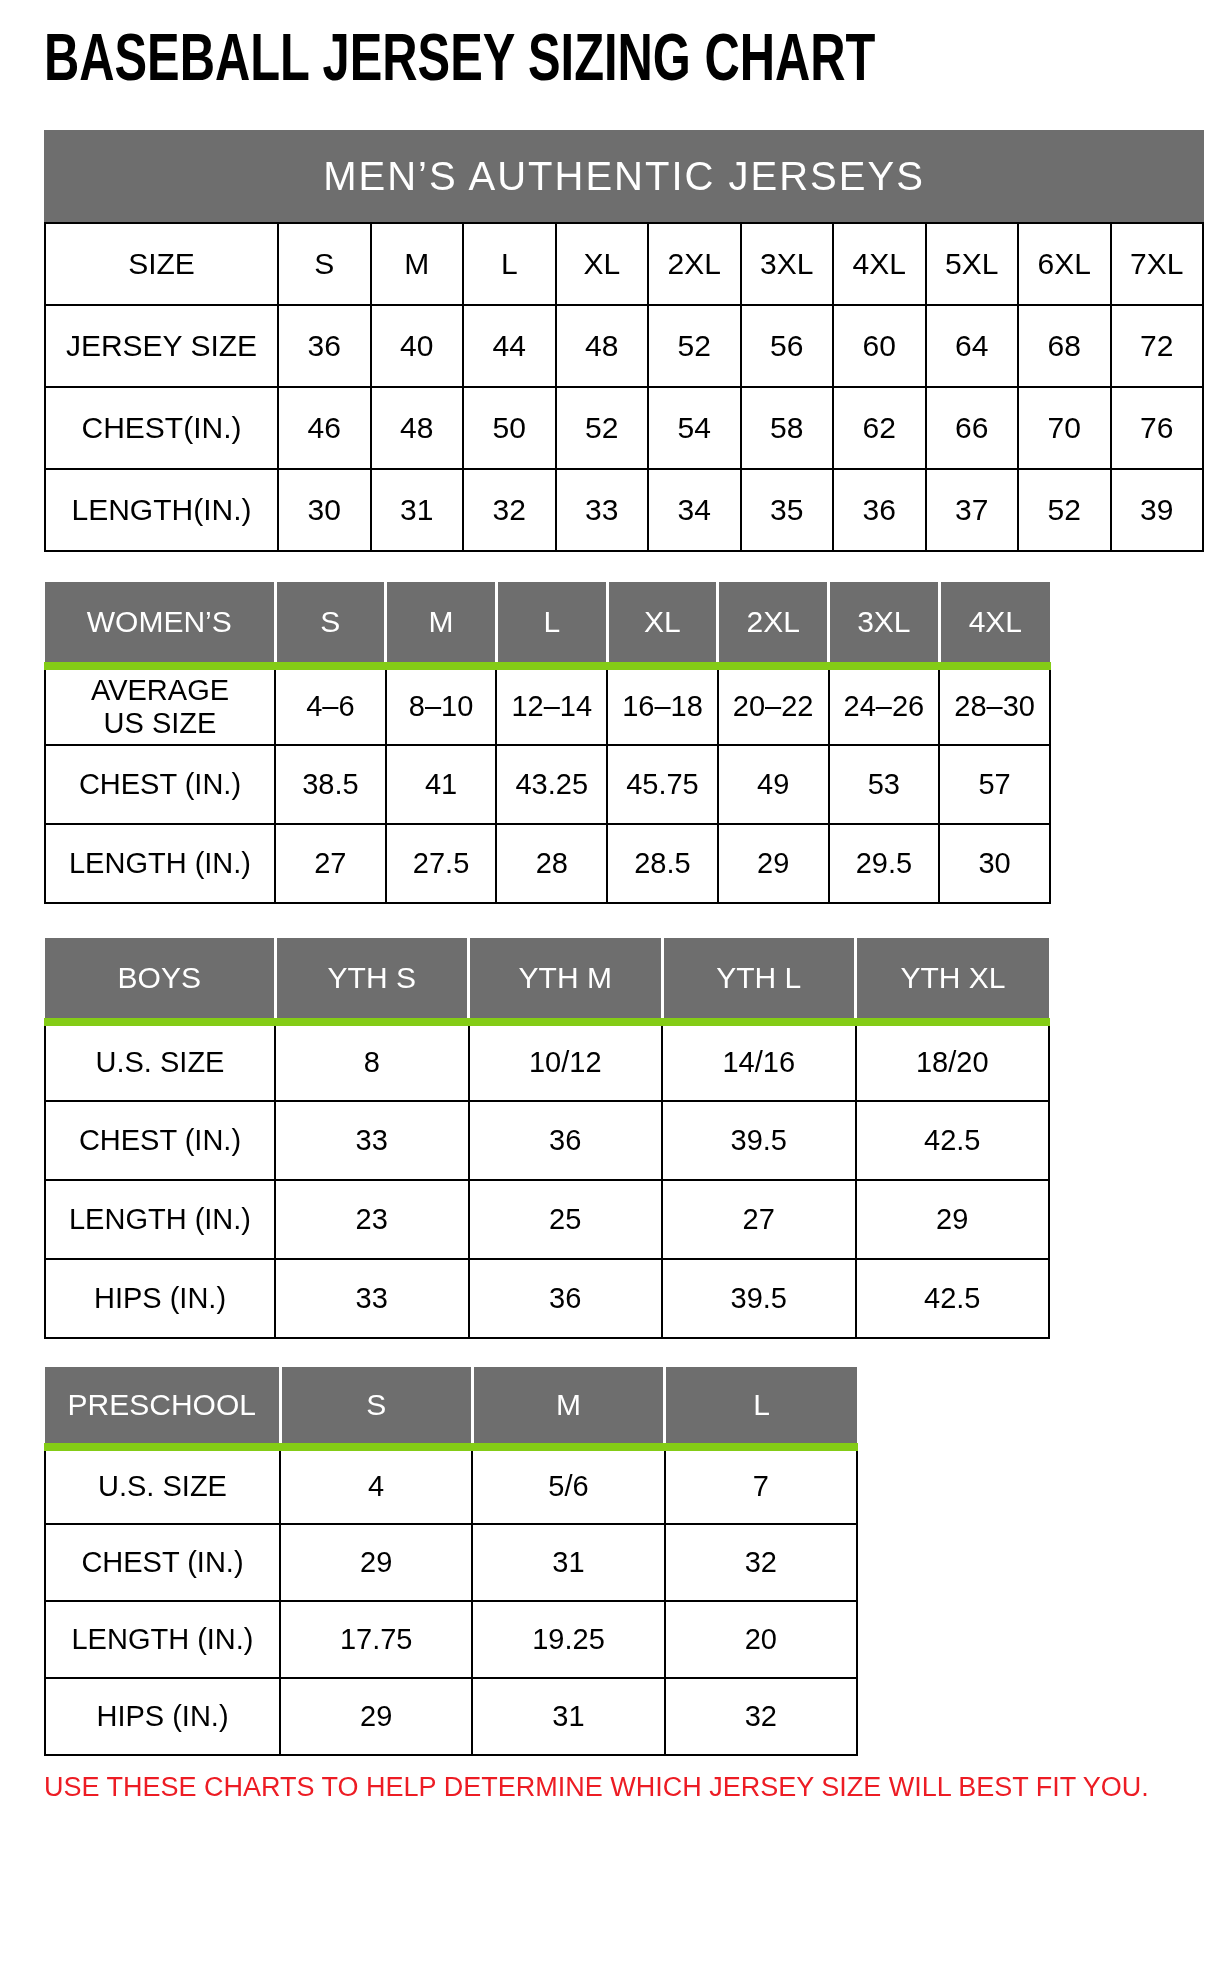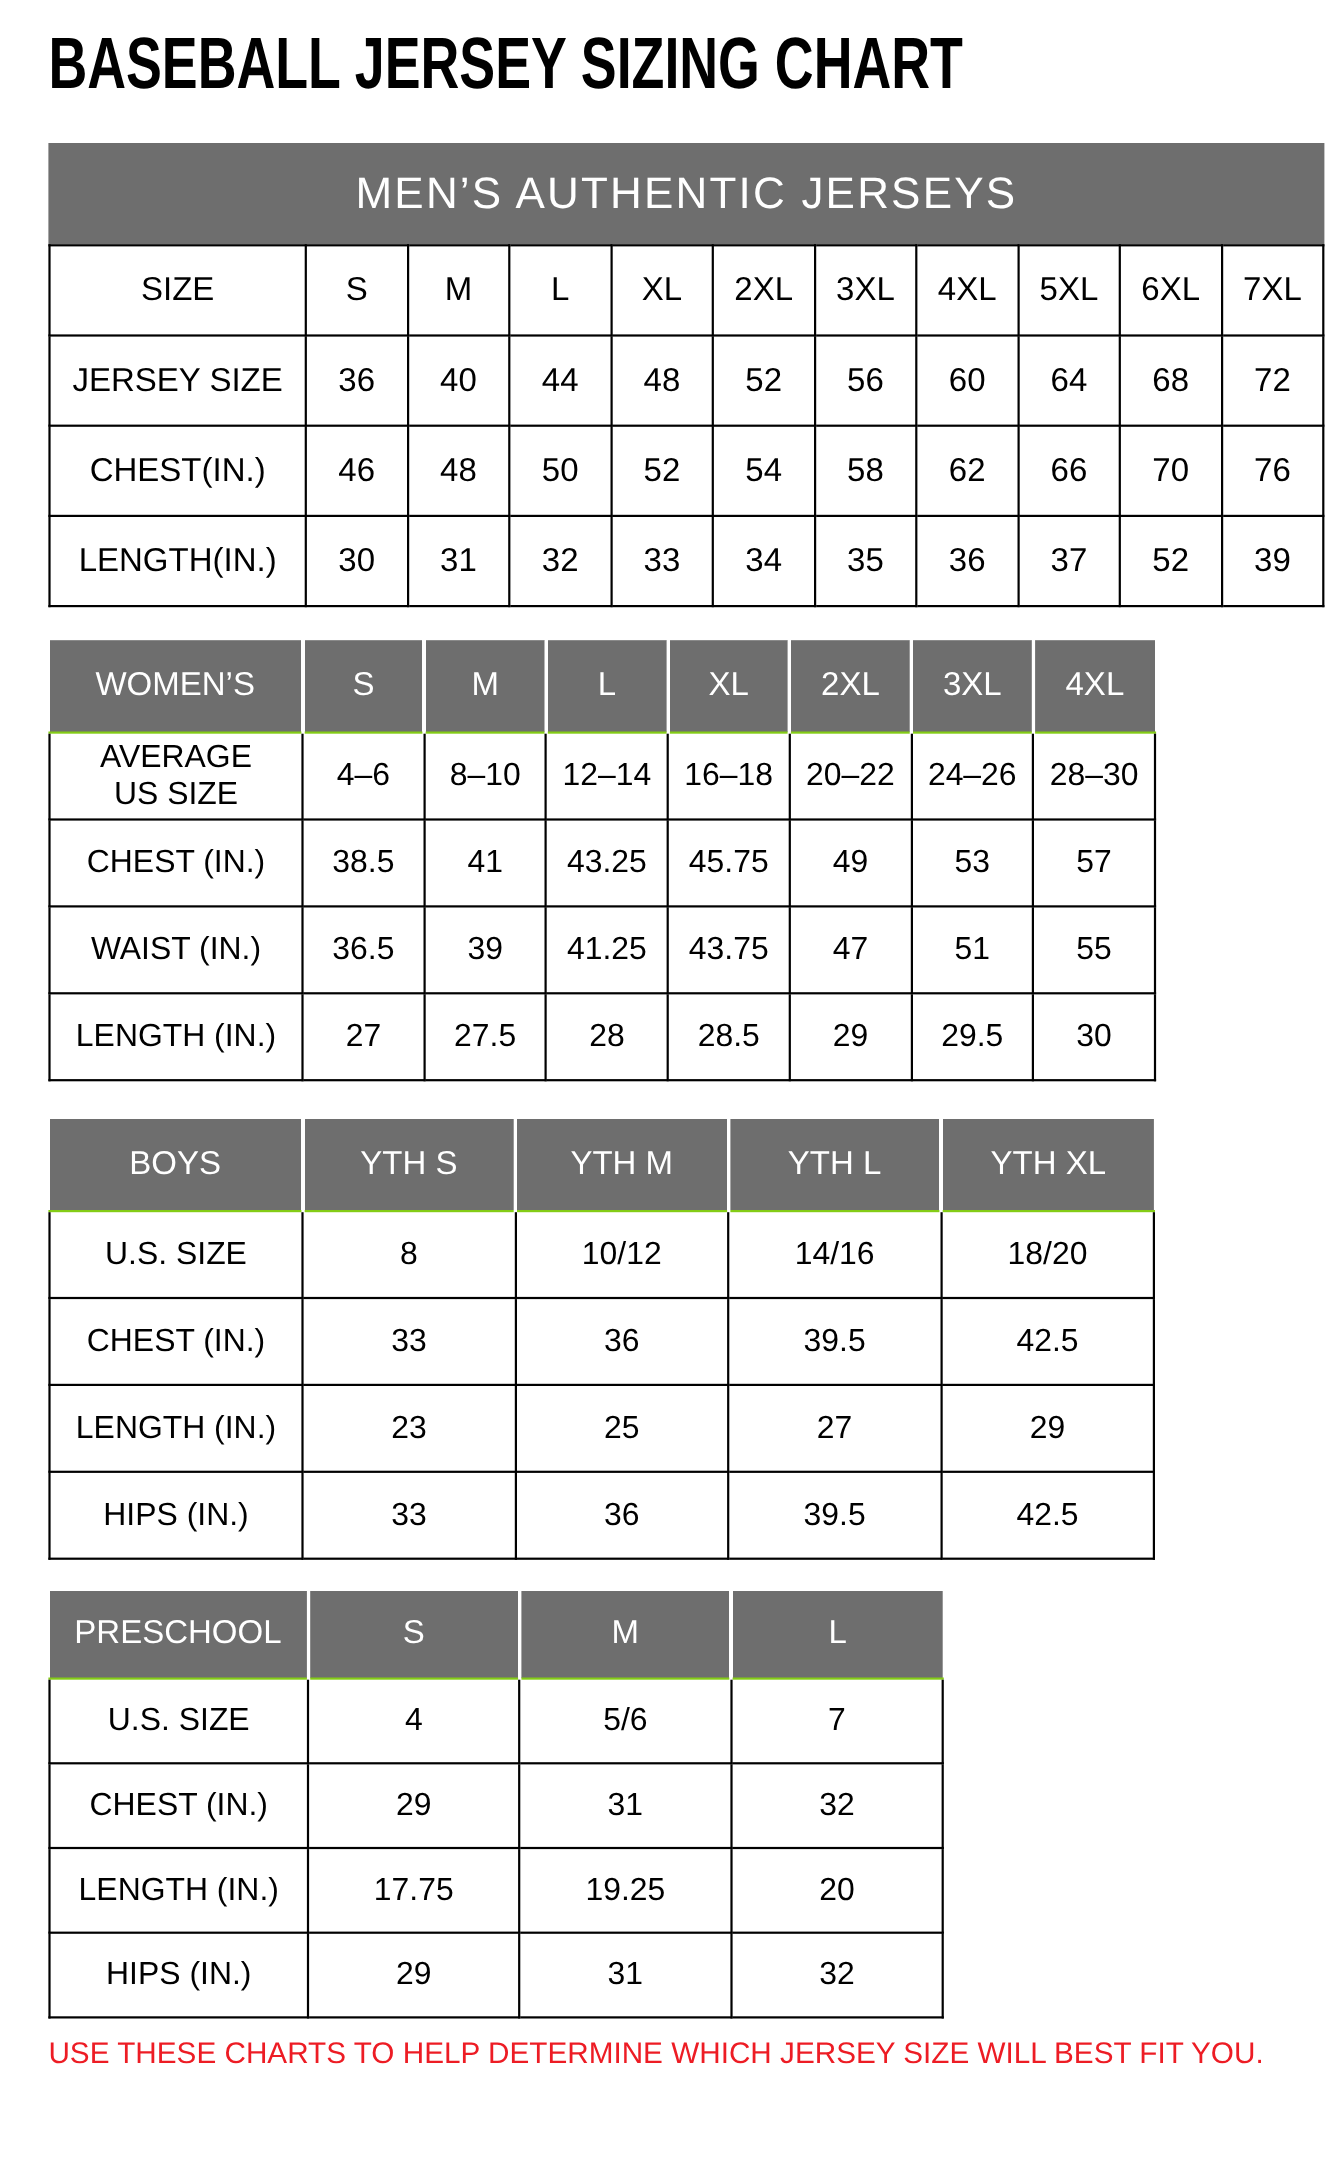--- a/index.html
+++ b/index.html
@@ -43,21 +43,21 @@
 
   
   .t-men { width:1160px; font-size:30px; }
   .t-men th, .t-men td { border:2px solid #000; height:82px; }
   .t-men thead th:first-child { width:233px; }
 
   
   .gray tbody th, .gray tbody td { border:2px solid #000; font-size:29px; }
   .gray thead th {
     background:#6e6e6e; color:#fff; font-size:30px;
-    border:none; border-left:3px solid #fff; border-bottom:2px solid #84cc16;
+    border:none; border-left:3px solid #fff; border-bottom:8px solid #84cc16;
   }
   .gray thead th:first-child { border-left:none; }
 
   .t-women { width:1007px; }
   .t-women thead th { height:84px; }
   .t-women tbody th, .t-women tbody td { height:79px; }
   .t-women thead th:first-child { width:230px; }
 
   .t-boys { width:1006px; }
   .t-boys thead th { height:84px; }
@@ -174,30 +174,20 @@
             <th>CHEST (IN.)</th>
             <td>38.5</td>
             <td>41</td>
             <td>43.25</td>
             <td>45.75</td>
             <td>49</td>
             <td>53</td>
             <td>57</td>
           </tr>
           <tr>
-            <th>WAIST (IN.)</th>
-            <td>36.5</td>
-            <td>39</td>
-            <td>41.25</td>
-            <td>43.75</td>
-            <td>47</td>
-            <td>51</td>
-            <td>55</td>
-          </tr>
-          <tr>
             <th>LENGTH (IN.)</th>
             <td>27</td>
             <td>27.5</td>
             <td>28</td>
             <td>28.5</td>
             <td>29</td>
             <td>29.5</td>
             <td>30</td>
           </tr>
         </tbody>

